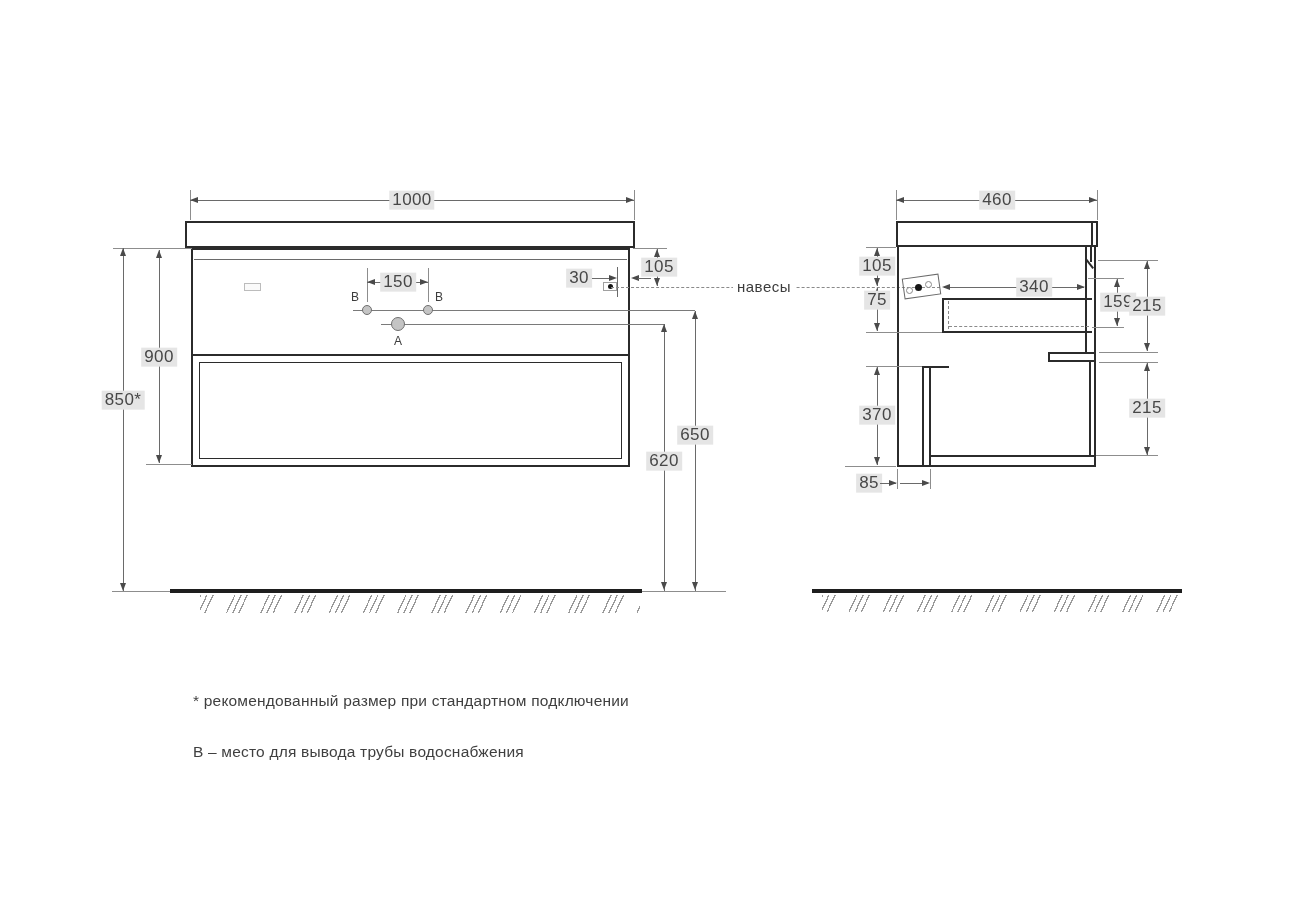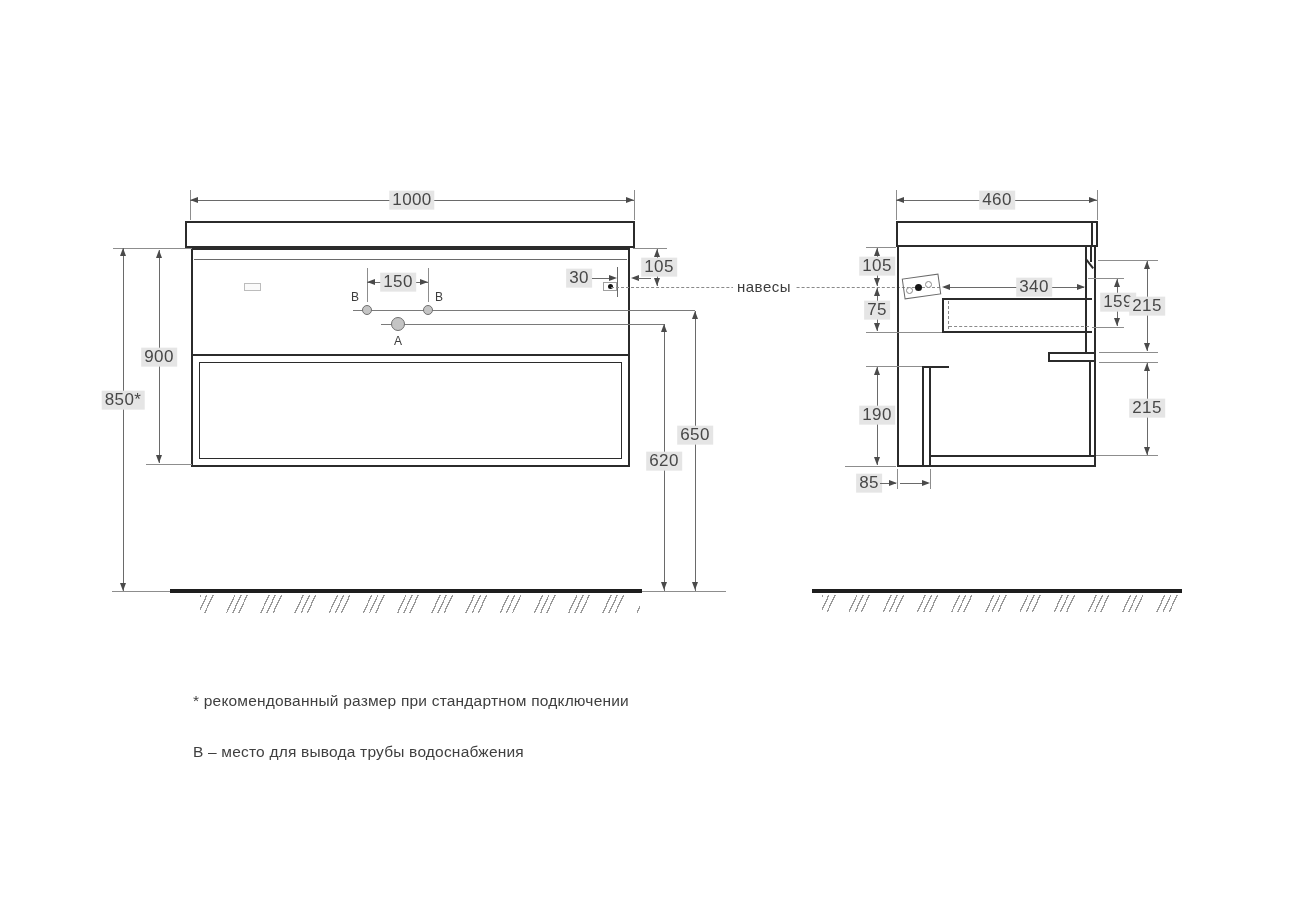--- a/index.html
+++ b/index.html
@@ -189,33 +189,33 @@
     <div class="L" style="left:929px;top:366px;width:1.5px;height:100px;"></div>
     <div class="L" style="left:922px;top:366px;width:27px;height:1.5px;"></div>
     <div class="L" style="left:930px;top:455px;width:166px;height:2px;"></div>
     <div class="L" style="left:897px;top:465px;width:199px;height:2px;"></div>
 
     <div class="xl" style="left:866px;top:366px;width:56px;height:1px;"></div>
     <div class="xl" style="left:845px;top:466px;width:51px;height:1px;"></div>
     <div class="dl" style="left:877px;top:367px;width:1px;height:98px;"></div>
     <div class="aU" style="left:874px;top:367px;"></div>
     <div class="aD" style="left:874px;top:457px;"></div>
-    <div class="lab" style="left:877px;top:415px;">190</div>
+    <div class="lab" style="left:877px;top:415px;">370</div>
 
     <div class="xl" style="left:866px;top:247px;width:30px;height:1px;"></div>
     <div class="dl" style="left:877px;top:248px;width:1px;height:38px;"></div>
     <div class="aU" style="left:874px;top:248px;"></div>
     <div class="aD" style="left:874px;top:278px;"></div>
     <div class="lab" style="left:877px;top:266px;">105</div>
 
     <div class="xl" style="left:866px;top:332px;width:76px;height:1px;"></div>
     <div class="dl" style="left:877px;top:288px;width:1px;height:43px;"></div>
     <div class="aU" style="left:874px;top:288px;"></div>
     <div class="aD" style="left:874px;top:323px;"></div>
-    <div class="lab" style="left:877px;top:310px;text-align:right;">75</div>
+    <div class="lab" style="left:877px;top:300px;text-align:right;">75</div>
 
     <div class="xl" style="left:897px;top:469px;width:1px;height:20px;"></div>
     <div class="xl" style="left:930px;top:469px;width:1px;height:20px;"></div>
     <div class="lab" style="left:869px;top:483px;">85</div>
     <div class="dl" style="left:880px;top:483px;width:16px;height:1px;"></div>
     <div class="aR" style="left:889px;top:480px;"></div>
     <div class="dl" style="left:900px;top:483px;width:28px;height:1px;"></div>
     <div class="aR" style="left:922px;top:480px;"></div>
 
     <div class="L" style="left:812px;top:589px;width:370px;height:3.5px;background:#1e1e1e;"></div>

